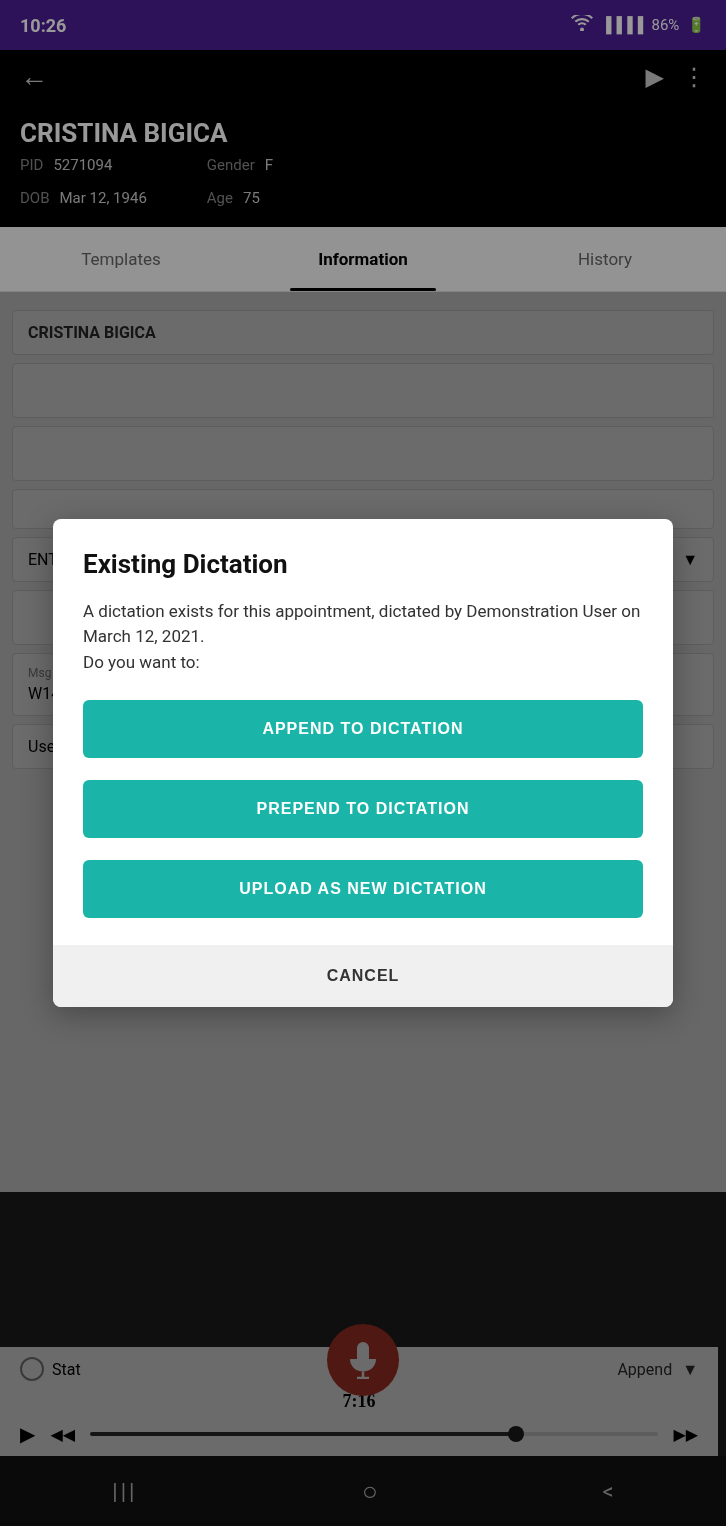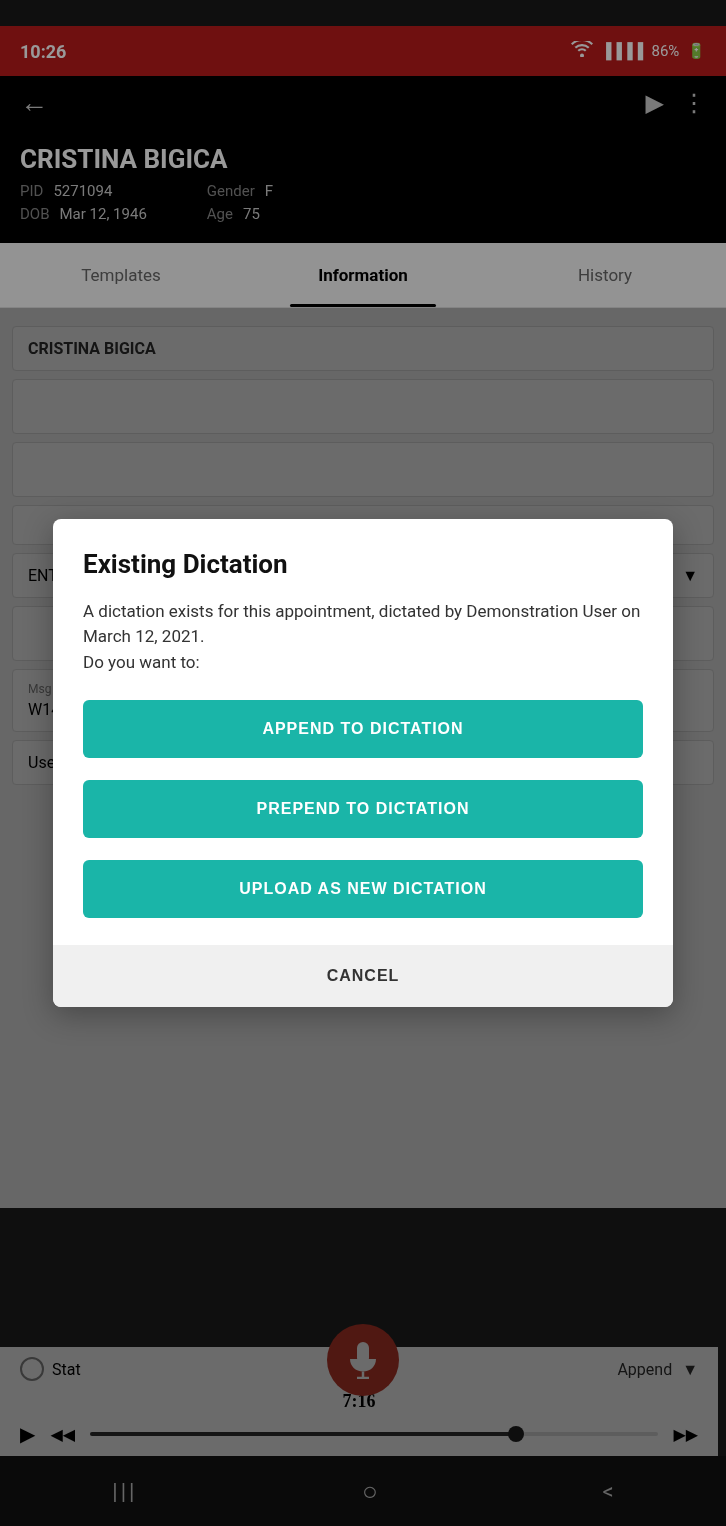--- a/index.html
+++ b/index.html
@@ -8,30 +8,29 @@
       width: 726px;
       min-height: 1526px;
       background: #1a1a1a;
       font-family: 'Roboto', Arial, sans-serif;
       position: relative;
       overflow: hidden;
     }
 
     
     .status-bar {
-      background: #b91c1c;
+      background: #4c1d95;
       height: 50px;
       display: flex;
       align-items: center;
       justify-content: space-between;
       padding: 0 20px;
       color: #fff;
       font-size: 18px;
       font-weight: bold;
-      margin-top: 26px;
     }
     .status-right {
       display: flex;
       align-items: center;
       gap: 8px;
       font-size: 15px;
       font-weight: normal;
     }
 
     
@@ -72,21 +71,21 @@
       font-weight: bold;
       margin-bottom: 8px;
     }
     .patient-details {
       display: flex;
       gap: 60px;
     }
     .patient-detail-col {
       display: flex;
       flex-direction: column;
-      gap: 5px;
+      gap: 15px;
     }
     .patient-detail-row {
       display: flex;
       gap: 10px;
       font-size: 15px;
       color: #aaa;
     }
     .patient-detail-row span.label {
       color: #888;
     }

